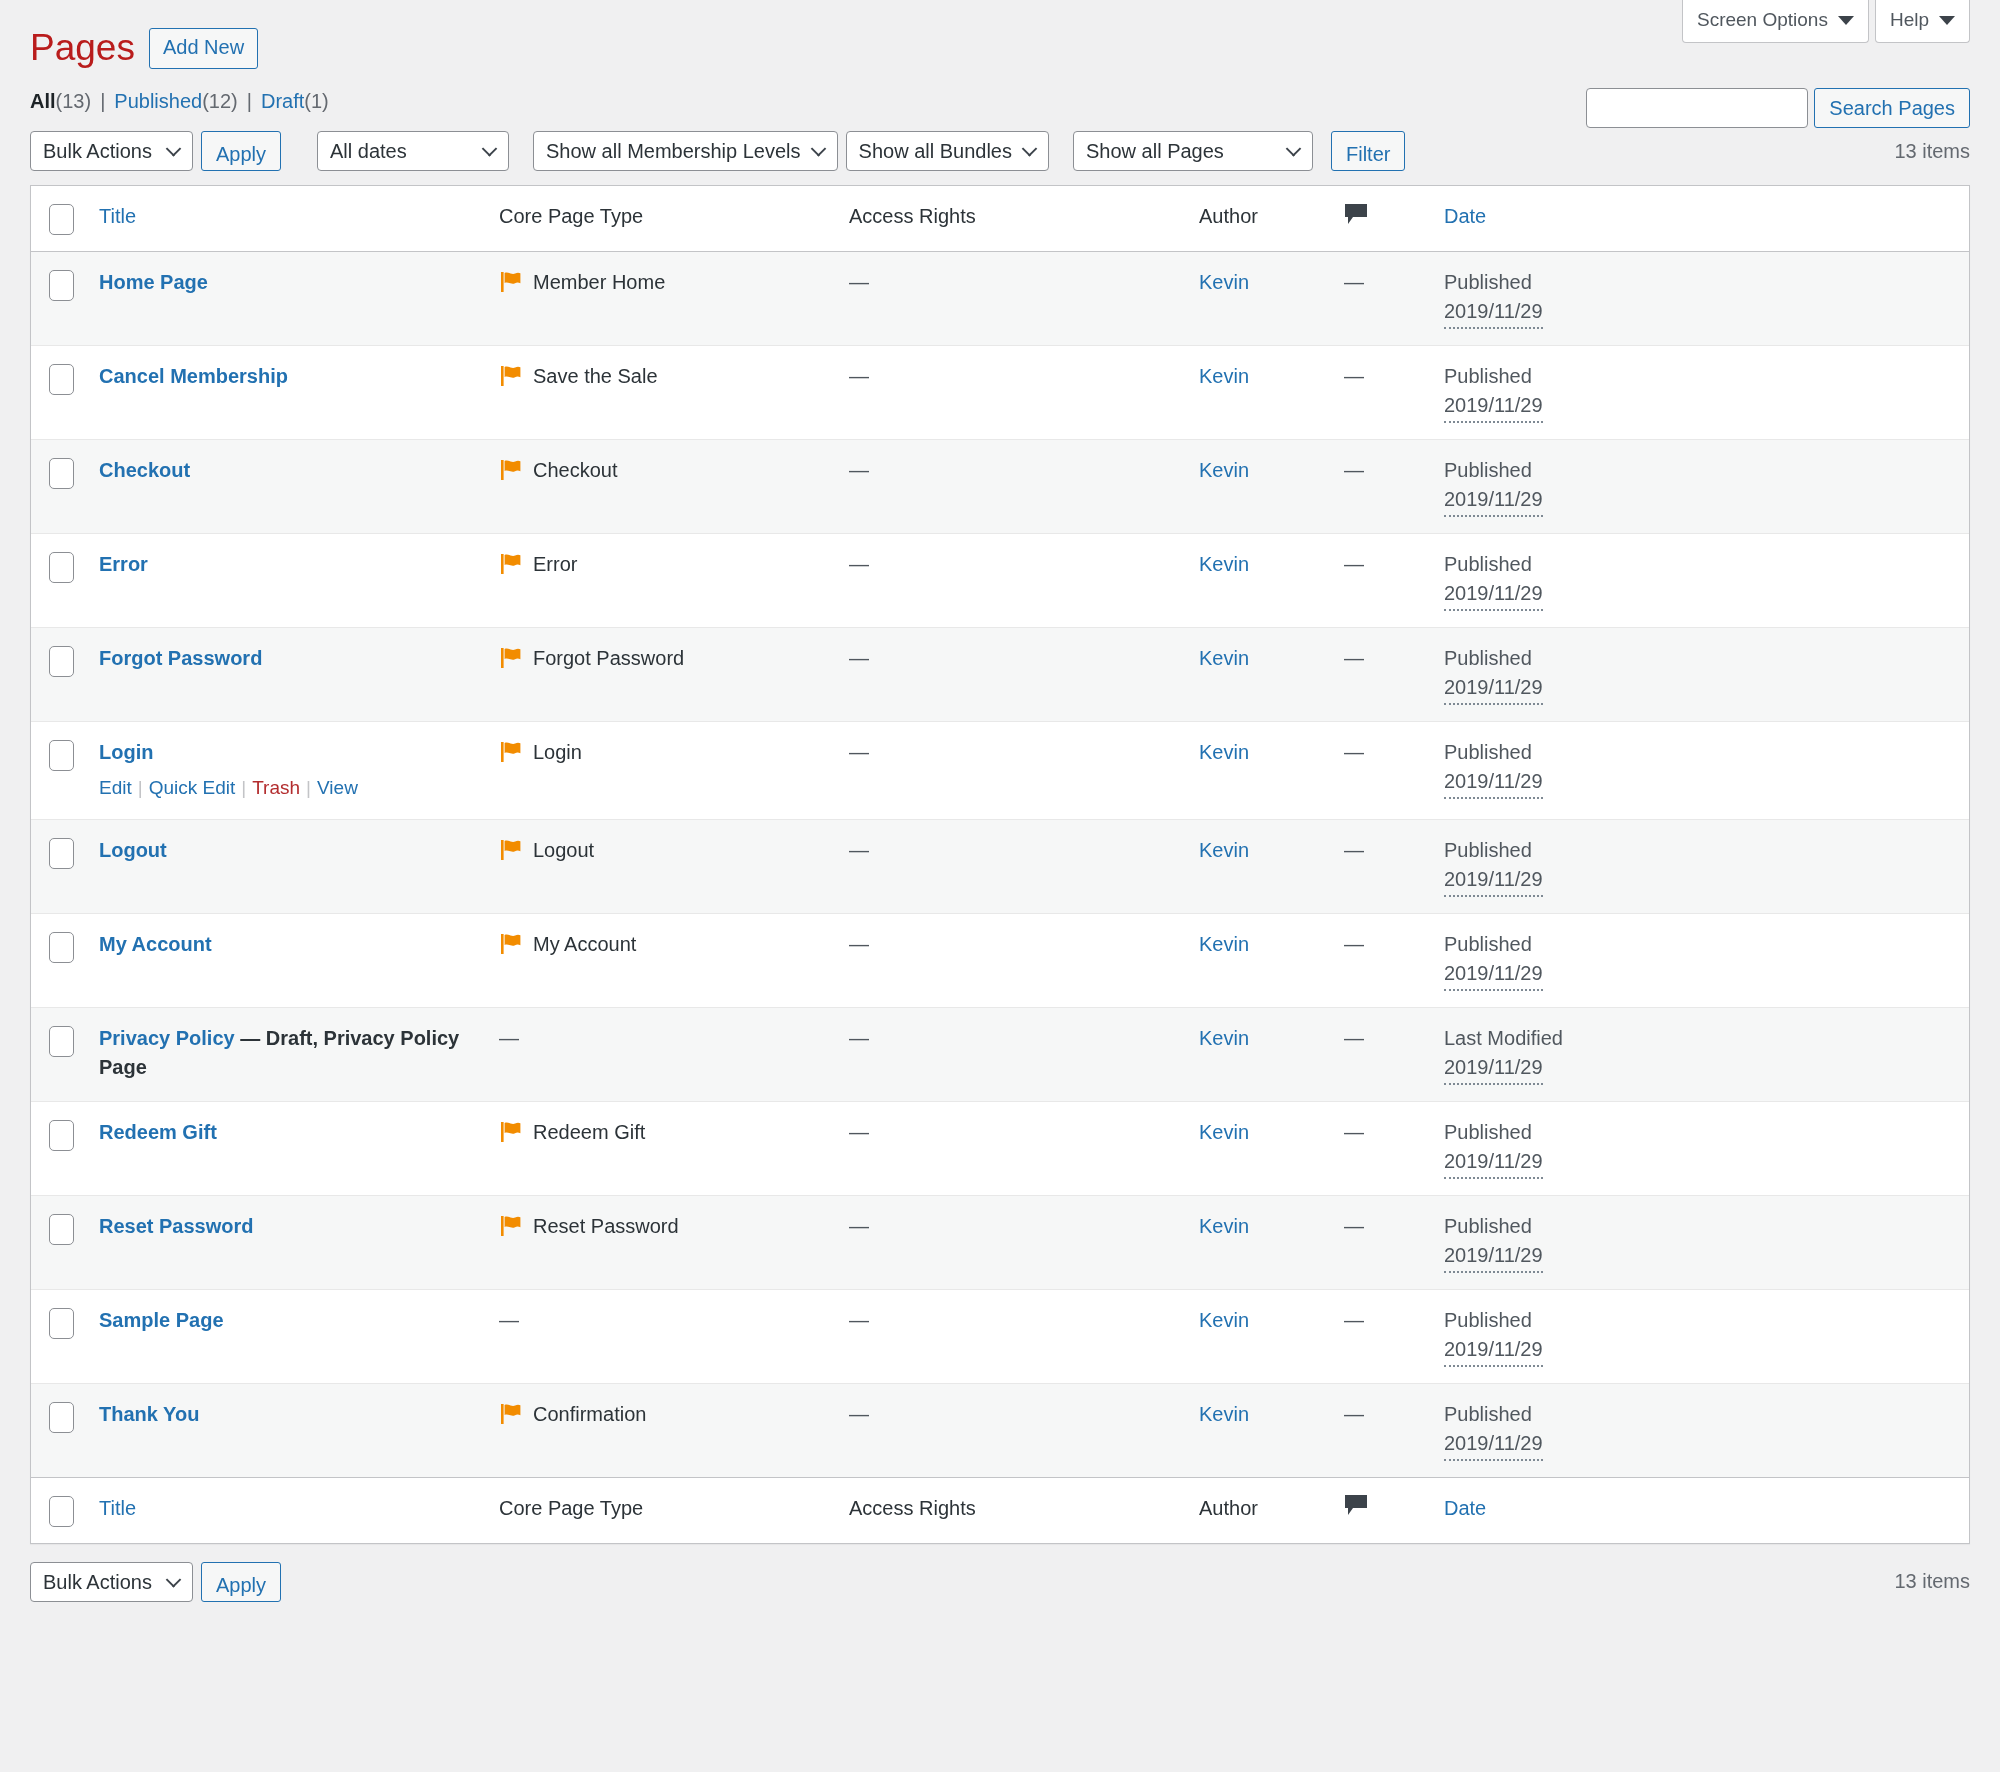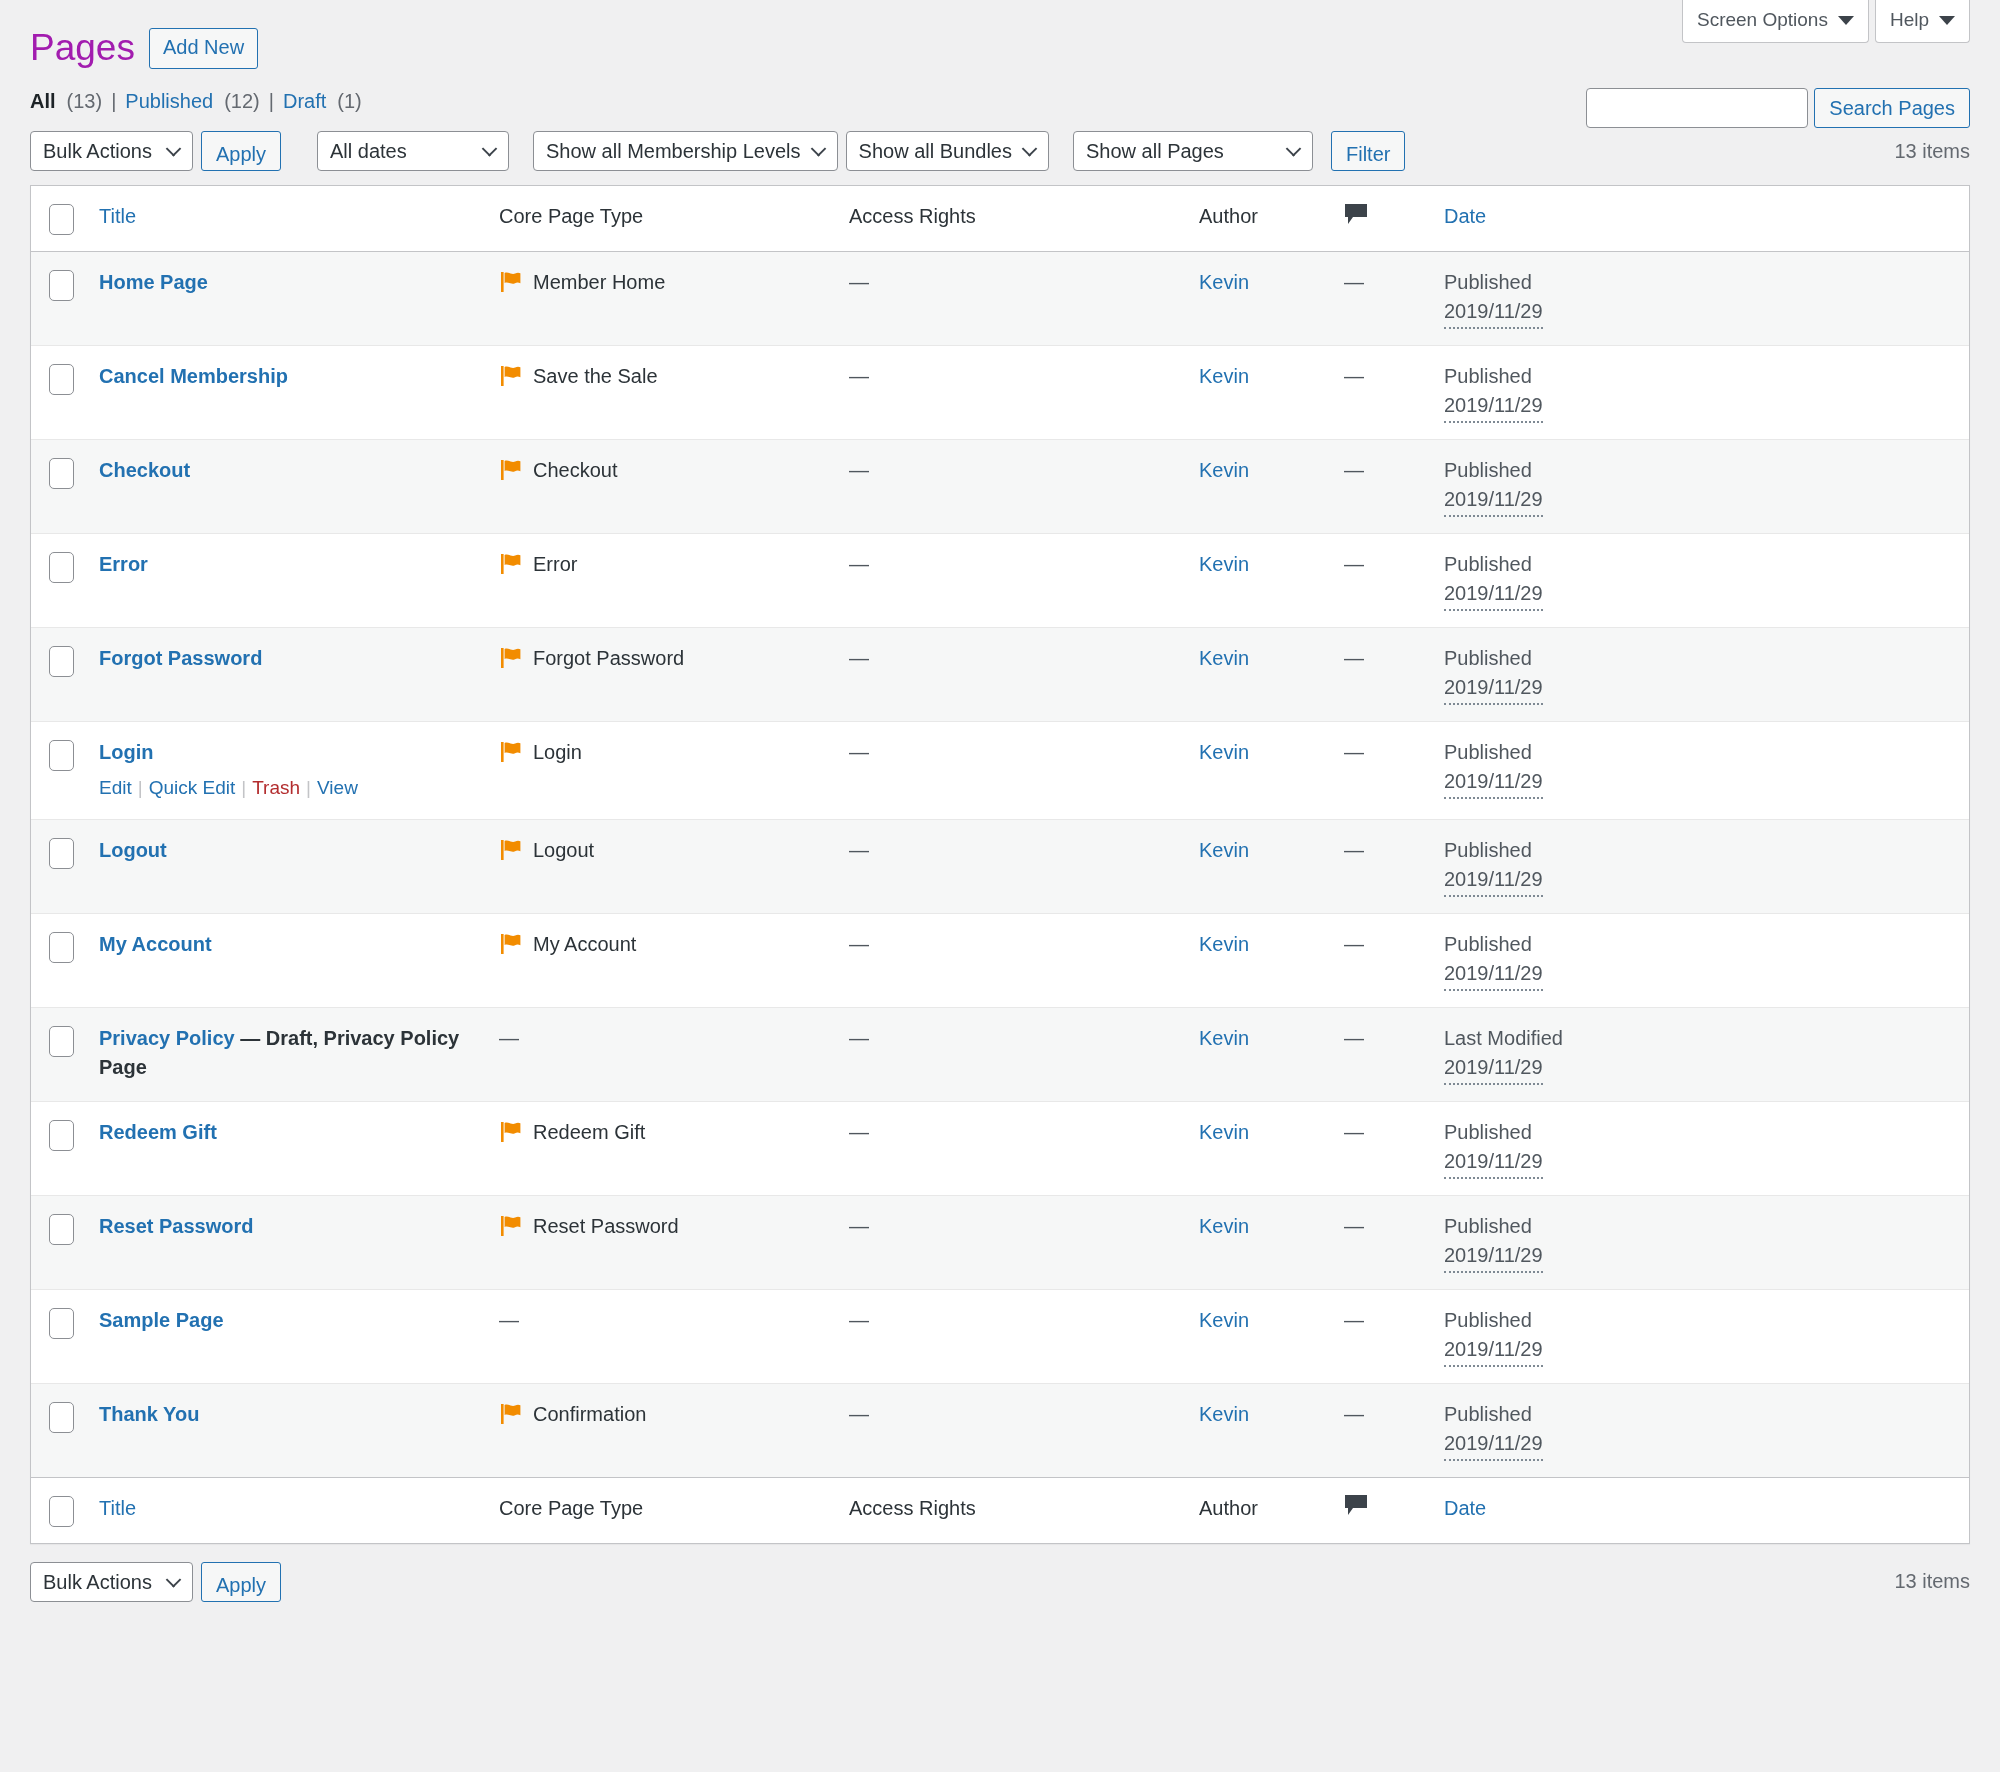--- a/index.html
+++ b/index.html
@@ -38,21 +38,21 @@
     border-top: 9px solid #3c434a;
   }
 
   
   .title-row {
     display: flex; align-items: center; gap: 14px;
     padding-top: 24px;
   }
   h1.page-title {
     font-size: 37px; font-weight: 400; margin: 0;
-    color: #a21caf; line-height: 1.3;
+    color: #b91c1c; line-height: 1.3;
   }
   .add-new-btn {
     display: inline-block;
     border: 1px solid #2271b1;
     color: #2271b1;
     background: #f6f7f7;
     border-radius: 3px;
     padding: 5px 13px 7px 13px;
     font-size: 20px;
     line-height: 1.35;
@@ -63,21 +63,21 @@
   
   .subsubsub {
     margin: 18px 0 0 0;
     font-size: 20px;
     color: #50575e;
     display: flex; align-items: baseline; flex-wrap: wrap;
   }
   .subsubsub .sep { margin: 0 9px; color: #646970; }
   .subsubsub a { color: #2271b1; text-decoration: none; cursor: pointer; }
   .subsubsub a.current { color: #1d2327; font-weight: 600; text-decoration: none; }
-  .subsubsub .count { color: #646970; font-weight: 400; margin-left: 11px; }
+  .subsubsub .count { color: #646970; font-weight: 400; margin-left: 0; }
 
   
   .search-box {
     position: absolute; top: 88px; right: 30px;
     display: flex; align-items: center; gap: 6px;
   }
   .search-input {
     width: 222px; height: 40px;
     border: 1px solid #8c8f94;
     border-radius: 4px;

